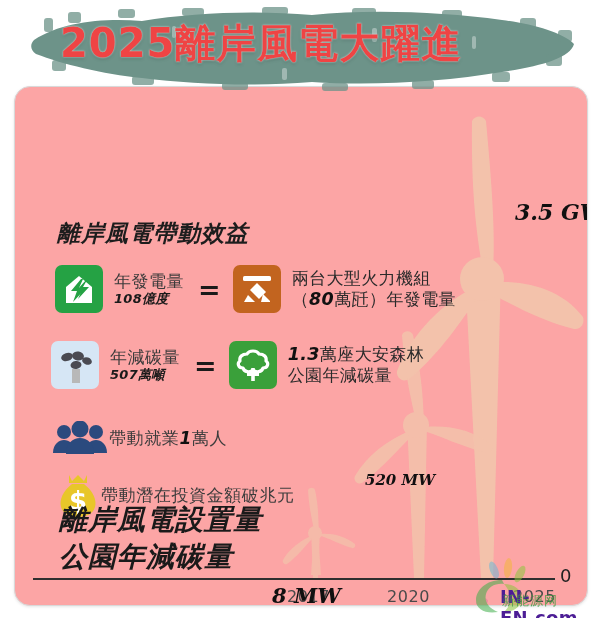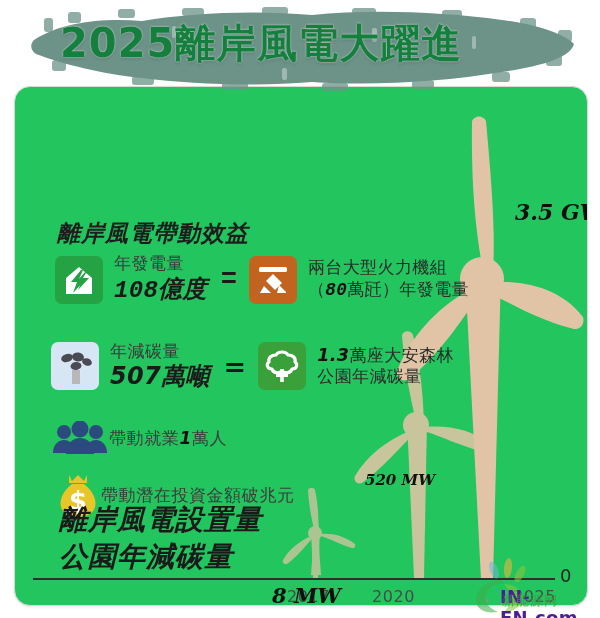--- a/index.html
+++ b/index.html
@@ -9,66 +9,66 @@
     font-family:"DejaVu Sans","Liberation Sans",sans-serif;
     overflow:hidden;
     position:relative;
   }
   #root{position:absolute;inset:0;}
 
   
   .card{
     position:absolute;
     left:14px;top:86px;width:572px;height:518px;
-    background:#22c55e;
+    background:#fca5a5;
     border:1px solid #d9d9d9;
     border-radius:16px;
     box-shadow:0 1px 3px rgba(0,0,0,.10);
     overflow:hidden;
   }
 
   
   .banner{
     position:absolute;left:22px;top:6px;width:560px;height:86px;
     z-index:6;pointer-events:none;
   }
   .banner svg{display:block;}
   .banner-title{
     position:absolute;left:60px;top:16px;
     font-family:"DejaVu Sans","Liberation Sans",sans-serif;
     font-weight:bold;
     font-size:40px;
     letter-spacing:1px;
-    color:#15803d;
+    color:#ef4444;
     text-shadow:0 0 2px rgba(255,255,255,.8),0 2px 3px rgba(60,90,80,.35);
     white-space:nowrap;
     z-index:7;
   }
 
   
   .sec-head{
     position:absolute;left:42px;top:131px;
     font-size:23px;font-weight:bold;font-style:italic;
     color:#1d1d1d;letter-spacing:1px;white-space:nowrap;
     z-index:5;
   }
 
   .row{position:absolute;display:flex;align-items:center;z-index:5;}
-  .row-1{left:40px;top:168px;font-family:Liberation Mono, monospace;}
+  .row-1{left:40px;top:178px;}
   .row-2{left:36px;top:254px;}
   .row-3{left:36px;top:334px;}
   .row-4{left:40px;top:384px;}
 
   .sq{width:48px;height:48px;border-radius:7px;flex:none;
       display:flex;align-items:center;justify-content:center;}
   .sq svg{display:block;}
 
   .txt2{margin-left:11px;line-height:1.22;white-space:nowrap;}
   .t-lab{font-size:17px;color:#3a3a3a;letter-spacing:.5px;}
-  .t-val{font-size:24px;color:#1a1a1a;font-weight:bold;font-style:italic;letter-spacing:.3px;}
+  .t-val{font-size:13px;color:#1a1a1a;font-weight:bold;font-style:italic;letter-spacing:.3px;}
   .eqs{font-size:27px;font-weight:bold;color:#1a1a1a;margin:0 12px 0 14px;line-height:1;}
   .t-line{font-size:17px;color:#2b2b2b;letter-spacing:.4px;}
   .t-line i{font-style:italic;font-weight:bold;font-size:17.5px;color:#111;}
 
   .simple-txt{font-size:17px;color:#3c3c3c;letter-spacing:.6px;white-space:nowrap;}
   .simple-txt i{font-style:italic;font-weight:bold;color:#111;}
 
   
   .chart{position:absolute;left:0;top:0;width:572px;height:518px;z-index:2;}
   .chart-title{
@@ -85,21 +85,21 @@
   .dl-2017{left:257px;top:496px;font-size:21px;}
   .dl-2020{left:350px;top:384px;font-size:15px;}
   .dl-2025{left:500px;top:112px;font-size:22px;}
 
   .axis{position:absolute;left:18px;top:491px;width:522px;height:2px;background:#2f2f2f;z-index:4;}
   .xtick{
     position:absolute;top:500px;font-size:16px;color:#4a4a4a;
     letter-spacing:.6px;z-index:4;
   }
   .xt-2017{left:272px;}
-  .xt-2020{left:357px;text-align:right;}
+  .xt-2020{left:372px;text-align:right;}
   .xt-2025{left:478px;margin-left:20px;}
   .zero{position:absolute;left:545px;top:478px;font-size:18px;color:#222;z-index:4;}
 
   
   .wm{position:absolute;left:456px;top:556px;width:144px;height:58px;z-index:8;pointer-events:none;}
   .wm-txt{
     position:absolute;left:500px;top:586px;
     font-size:18px;font-weight:bold;color:#4c1d95;letter-spacing:.3px;z-index:9;
   }
   .wm-cn{

